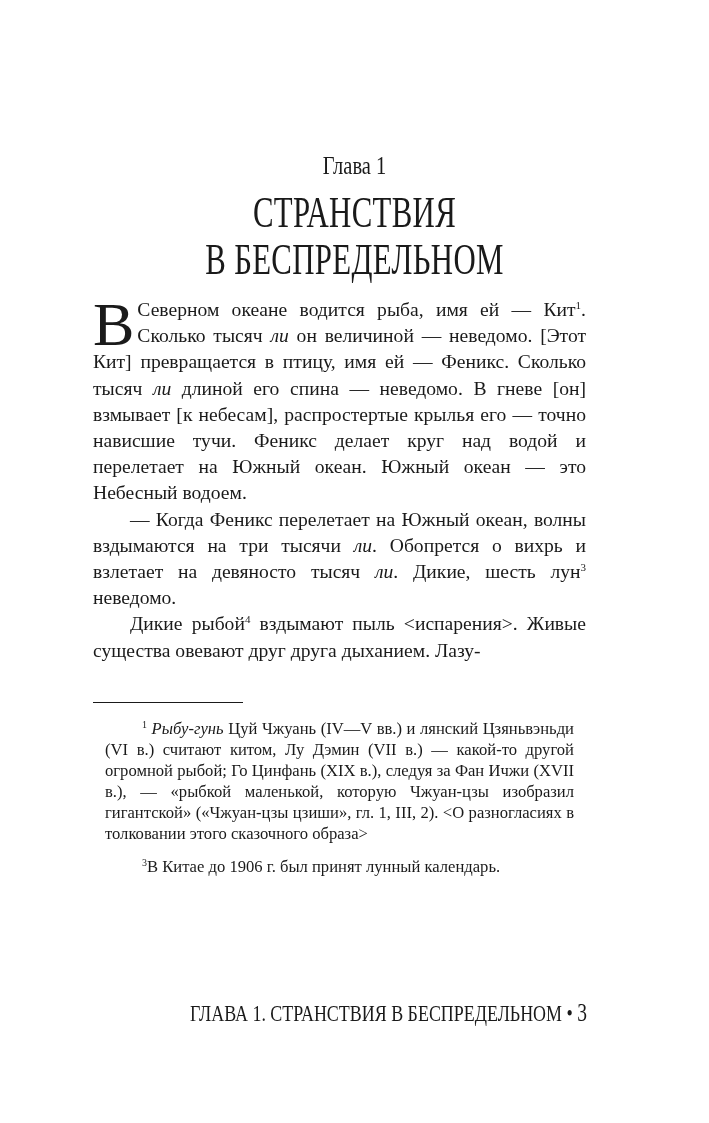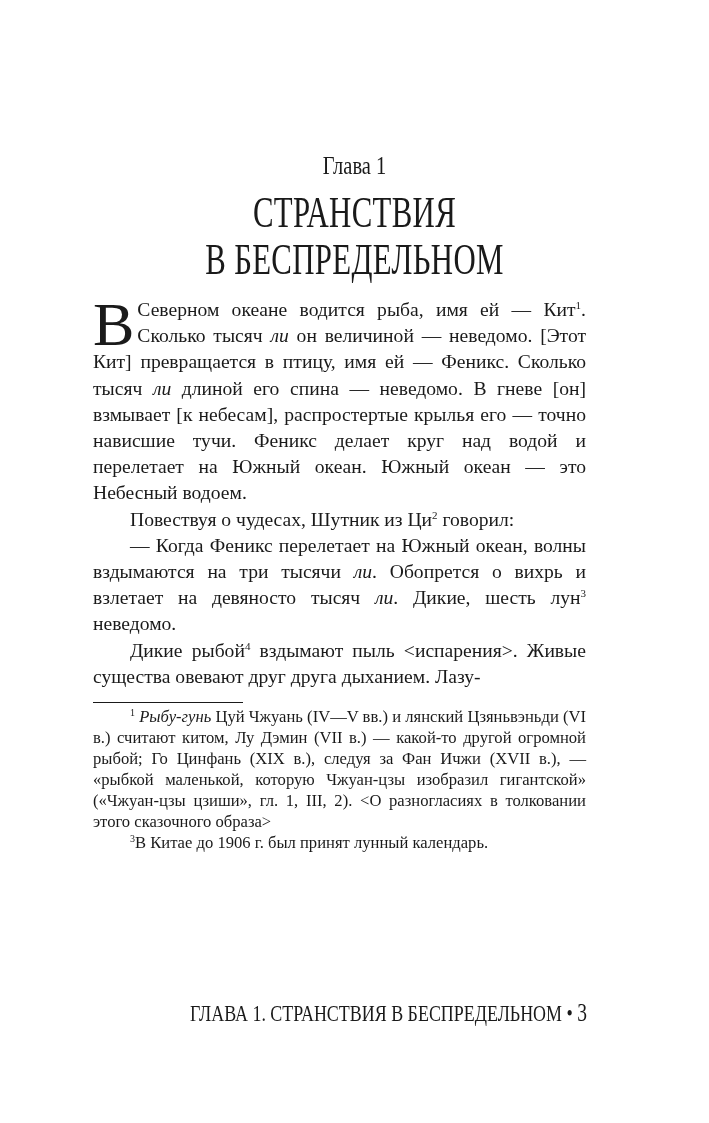--- a/index.html
+++ b/index.html
@@ -17,35 +17,34 @@
   .body-text p { margin: 0; }
   .indent { text-indent: 37px; }
   .dropcap { float: left; font-size: 62px; line-height: 50px; height: 50px;
          margin: 2px 3px 0 0; padding: 0; }
   .sup { font-size: 11px; vertical-align: 7px; line-height: 0; }
   .fsup { font-size: 10px; vertical-align: 6px; line-height: 0; }
   i { }
   .rule { position: absolute; top: 702px; left: 93px; width: 150px; height: 1px; background: #1a1a1a; }
   .footnotes { position: absolute; top: 706px; left: 93px; width: 493px;
          font-size: 16.6px; line-height: 21px; text-align: justify; }
-  .footnotes p { margin: 0; text-indent: 37px; }
+  .footnotes p { margin: 12px; text-indent: 37px; }
   .running-footer { position: absolute; top: 999px; right: 122px; font-size: 23px;
          white-space: nowrap; transform: scaleX(0.78); transform-origin: right center; }
   .running-footer .page-num { font-size: 25px; }
 </style>
 </head>
 <body>
 
 <div class="chapter-label">Глава 1</div>
 <div class="chapter-title t1">СТРАНСТВИЯ</div>
 <div class="chapter-title t2">В БЕСПРЕДЕЛЬНОМ</div>
 
 <div class="body-text">
   <p><span class="dropcap">В</span><span> Северном океане водится рыба, имя ей — Кит</span><span class="sup">1</span><span>. Сколько тысяч </span><i>ли</i><span> он величиной — неведомо. [Этот Кит] превращается в птицу, имя ей — Феникс. Сколько тысяч </span><i>ли</i><span> длиной его спина — неведомо. В гневе [он] взмывает [к небесам], распростертые крылья его — точно нависшие тучи. Феникс делает круг над водой и перелетает на Южный океан. Южный океан — это Небесный водоем.</span></p>
-  <p class="indent"><span>Повествуя о чудесах, Шутник из Ци</span><span class="sup">2</span><span> говорил:</span></p>
   <p class="indent"><span>— Когда Феникс перелетает на Южный океан, волны вздымаются на три тысячи </span><i>ли</i><span>. Обопрется о вихрь и взлетает на девяносто тысяч </span><i>ли</i><span>. Дикие, шесть лун</span><span class="sup">3</span><span> неведомо.</span></p>
   <p class="indent"><span>Дикие рыбой</span><span class="sup">4</span><span> вздымают пыль &lt;испарения&gt;. Живые существа овевают друг друга дыханием. Лазу-</span></p>
 </div>
 
 <div class="rule"></div>
 
 <div class="footnotes">
   <p><span class="fsup">1</span> <i>Рыбу-гунь</i><span> Цуй Чжуань (IV—V вв.) и лянский Цзяньвэньди (VI в.) считают китом, Лу Дэмин (VII в.) — какой-то другой огромной рыбой; Го Цинфань (XIX в.), следуя за Фан Ичжи (XVII в.), — «рыбкой маленькой, которую Чжуан-цзы изобразил гигантской» («Чжуан-цзы цзиши», гл. 1, III, 2). &lt;О разногласиях в толковании этого сказочного образа&gt;</span></p>
   <p><span class="fsup">3</span><span>В Китае до 1906 г. был принят лунный календарь.</span></p>
 </div>

